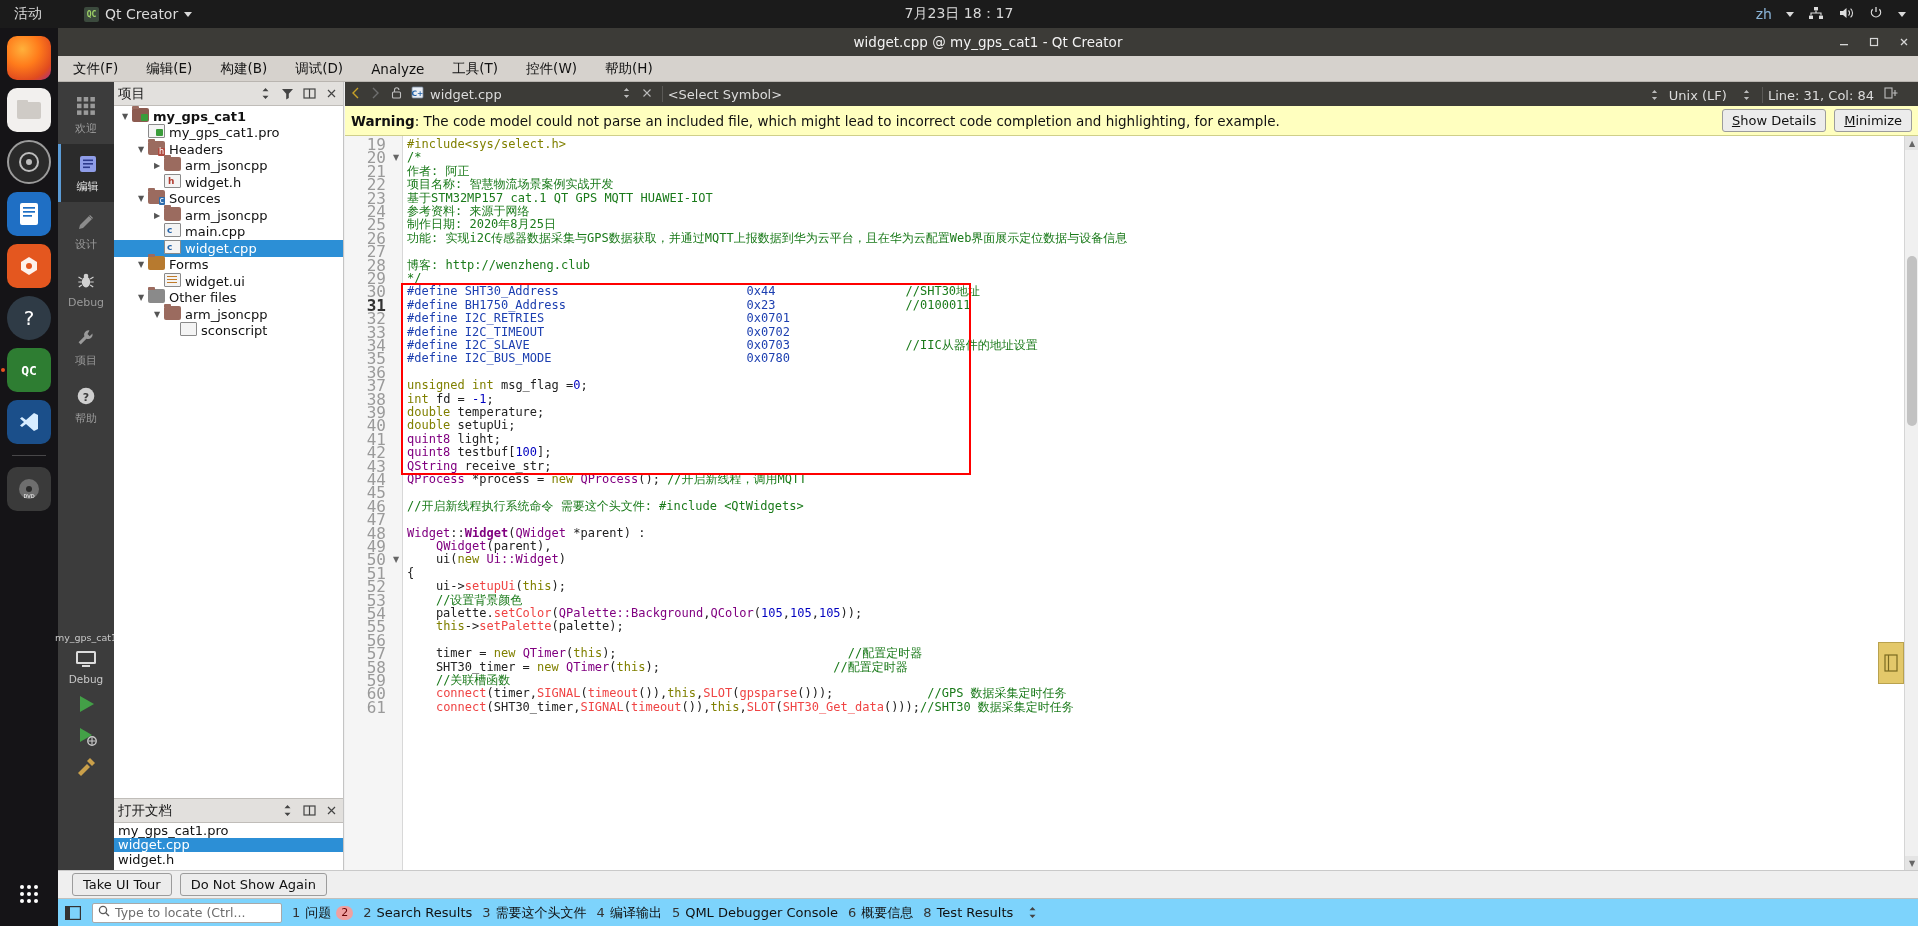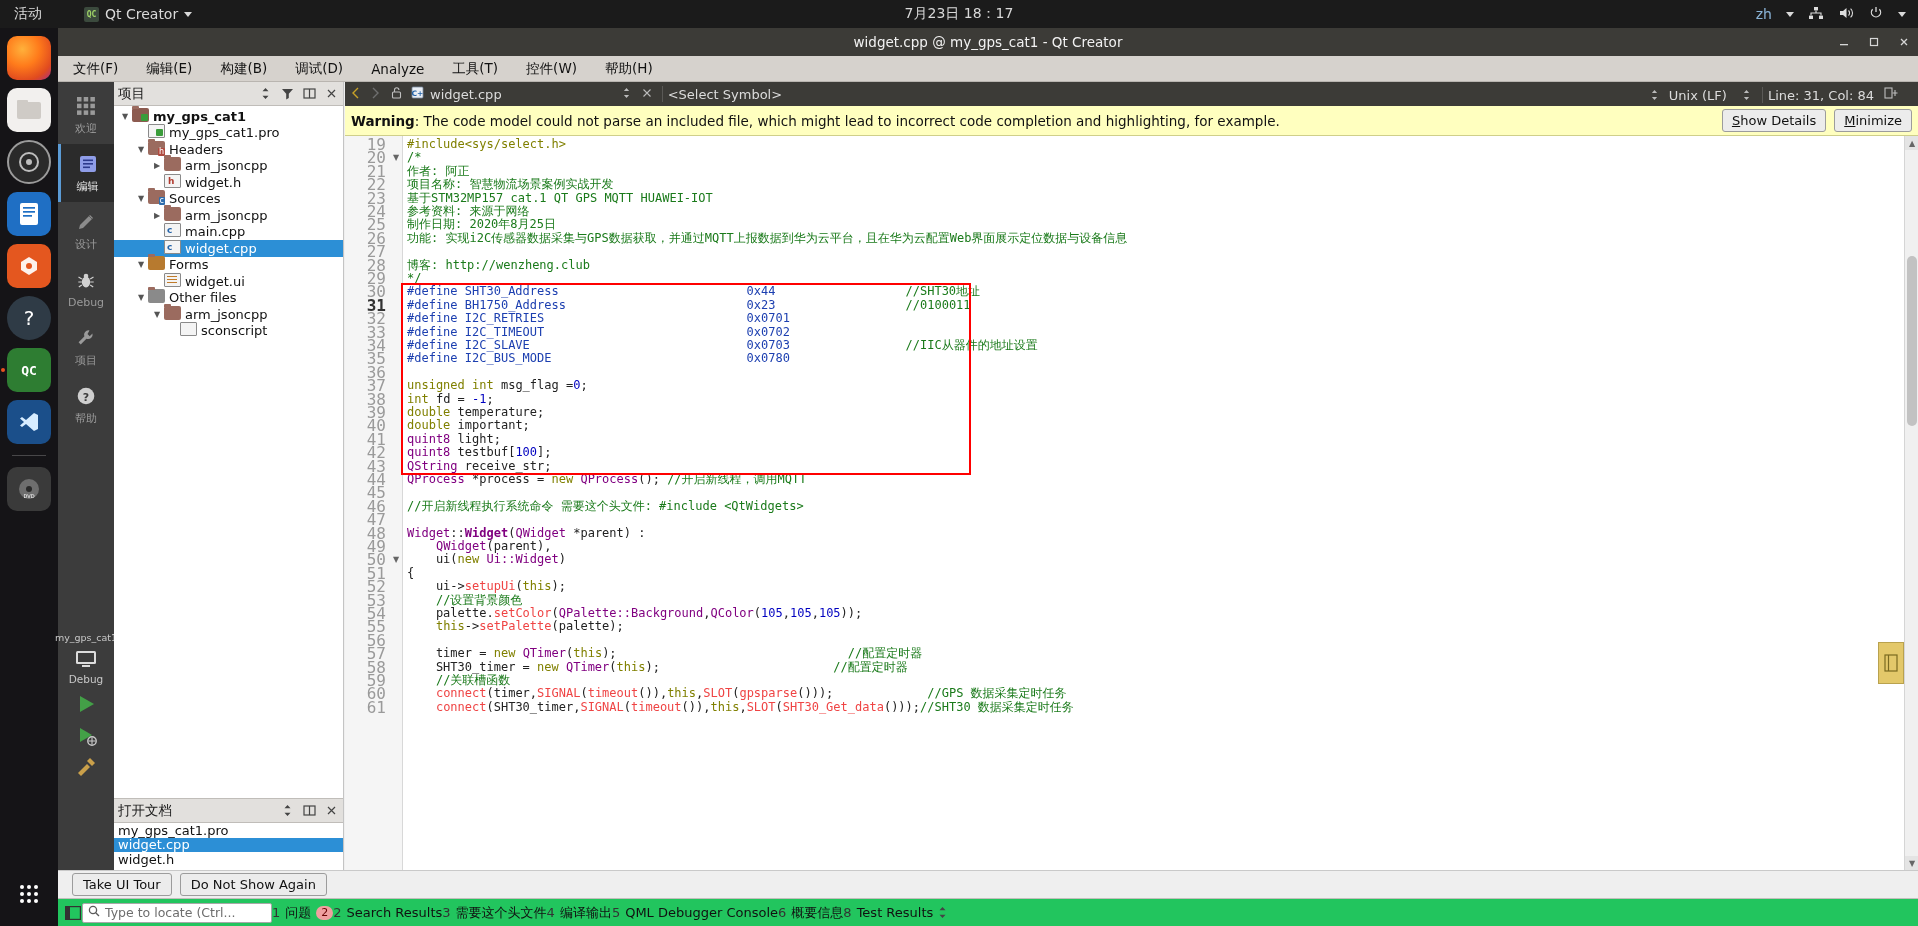--- a/index.html
+++ b/index.html
@@ -212,22 +212,22 @@
     background: #efefef; border-top: 1px solid #c9c9c9;
     display: flex; align-items: center; padding: 0 6px; font-size: 13.5px; color: #111;
   }
   #tourbar .ttext { flex: 1; padding-left: 6px; }
   .tbtn { border: 1px solid #9c9c9c; background: #ececec; border-radius: 3px;
           padding: 3px 10px; font-size: 13px; margin-left: 8px; }
 
   
   #statusbar {
     position: absolute; left: 0; right: 0; bottom: 0; height: 28px;
-    background: #22c55e; border-top: 1px solid #c2c0bc;
-    display: flex; align-items: center; padding: 0 6px; font-size: 13px; color: #111;
+    background: #7dd3fc; border-top: 1px solid #c2c0bc;
+    display: flex; align-items: center; gap: 10px; padding: 0 6px; font-size: 13px; color: #111;
   }
   #locate {
     display: flex; align-items: center; gap: 5px; width: 190px; height: 20px;
     background: #fff; border: 1px solid #a8a8a8; border-radius: 2px; padding: 0 5px;
     color: #6d6d6d; font-size: 12.5px;
   }
   .sitem { display: flex; align-items: center; gap: 5px; }
   .snum { color: #333; }
   .badge {
     background: #f0a0a0; color: #600; border-radius: 8px; padding: 0 5px;
@@ -728,21 +728,21 @@
           <div class="cl mono" style="top: 149.4px;"><span class="t-def">#define SHT30_Address</span><span class="t-id">                          </span><span class="t-def">0x44</span><span class="t-id">                  </span><span class="t-cmt">//SHT30地址</span></div>
           <div class="cl mono" style="top: 162.8px;"><span class="t-def">#define BH1750_Address</span><span class="t-id">                         </span><span class="t-def">0x23</span><span class="t-id">                  </span><span class="t-cmt">//0100011</span></div>
           <div class="cl mono" style="top: 176.2px;"><span class="t-def">#define I2C_RETRIES</span><span class="t-id">                            </span><span class="t-def">0x0701</span></div>
           <div class="cl mono" style="top: 189.6px;"><span class="t-def">#define I2C_TIMEOUT</span><span class="t-id">                            </span><span class="t-def">0x0702</span></div>
           <div class="cl mono" style="top: 203px;"><span class="t-def">#define I2C_SLAVE</span><span class="t-id">                              </span><span class="t-def">0x0703</span><span class="t-id">                </span><span class="t-cmt">//IIC从器件的地址设置</span></div>
           <div class="cl mono" style="top: 216.4px;"><span class="t-def">#define I2C_BUS_MODE</span><span class="t-id">                           </span><span class="t-def">0x0780</span></div>
           <div class="cl mono" style="top: 229.8px;"></div>
           <div class="cl mono" style="top: 243.2px;"><span class="t-kw">unsigned int</span><span class="t-id"> msg_flag =</span><span class="t-num">0</span><span class="t-id">;</span></div>
           <div class="cl mono" style="top: 256.6px;"><span class="t-kw">int</span><span class="t-id"> fd = </span><span class="t-num">-1</span><span class="t-id">;</span></div>
           <div class="cl mono" style="top: 270px;"><span class="t-kw">double</span><span class="t-id"> temperature;</span></div>
-          <div class="cl mono" style="top: 283.4px;"><span class="t-kw">double</span><span class="t-id"> important;</span></div>
+          <div class="cl mono" style="top: 283.4px;"><span class="t-kw">double</span><span class="t-id"> setupUi;</span></div>
           <div class="cl mono" style="top: 296.8px;"><span class="t-type">quint8</span><span class="t-id"> light;</span></div>
           <div class="cl mono" style="top: 310.2px;"><span class="t-type">quint8</span><span class="t-id"> testbuf[</span><span class="t-num">100</span><span class="t-id">];</span></div>
           <div class="cl mono" style="top: 323.6px;"><span class="t-type">QString</span><span class="t-id"> receive_str;</span></div>
           <div class="cl mono" style="top: 337px;"><span class="t-type">QProcess</span><span class="t-id"> *process = </span><span class="t-kw">new</span><span class="t-id"> </span><span class="t-type">QProcess</span><span class="t-id">(); </span><span class="t-cmt">//开启新线程，调用MQTT</span></div>
           <div class="cl mono" style="top: 350.4px;"></div>
           <div class="cl mono" style="top: 363.8px;"><span class="t-cmt">//开启新线程执行系统命令 需要这个头文件: #include &lt;QtWidgets&gt;</span></div>
           <div class="cl mono" style="top: 377.2px;"></div>
           <div class="cl mono" style="top: 390.6px;"><span class="t-type">Widget</span><span class="t-id">::</span><span class="t-type t-bold">Widget</span><span class="t-id">(</span><span class="t-type">QWidget</span><span class="t-id"> *parent) :</span></div>
           <div class="cl mono" style="top: 404px;"><span class="t-id">    </span><span class="t-type">QWidget</span><span class="t-id">(parent),</span></div>
           <div class="cl mono" style="top: 417.4px;"><span class="t-id">    ui(</span><span class="t-kw">new</span><span class="t-id"> </span><span class="t-type">Ui::Widget</span><span class="t-id">)</span></div>

